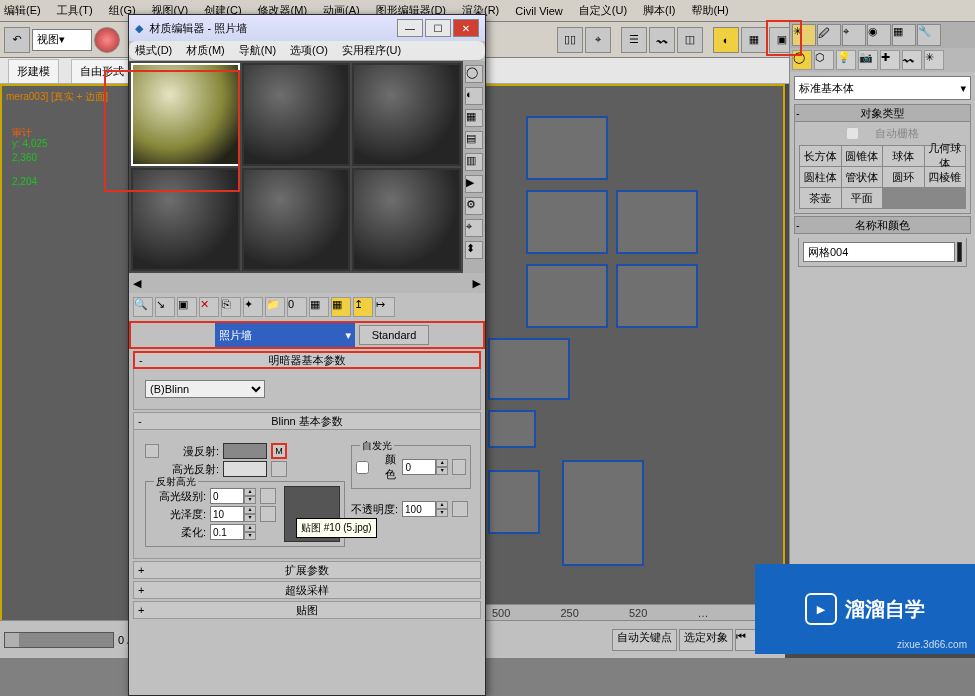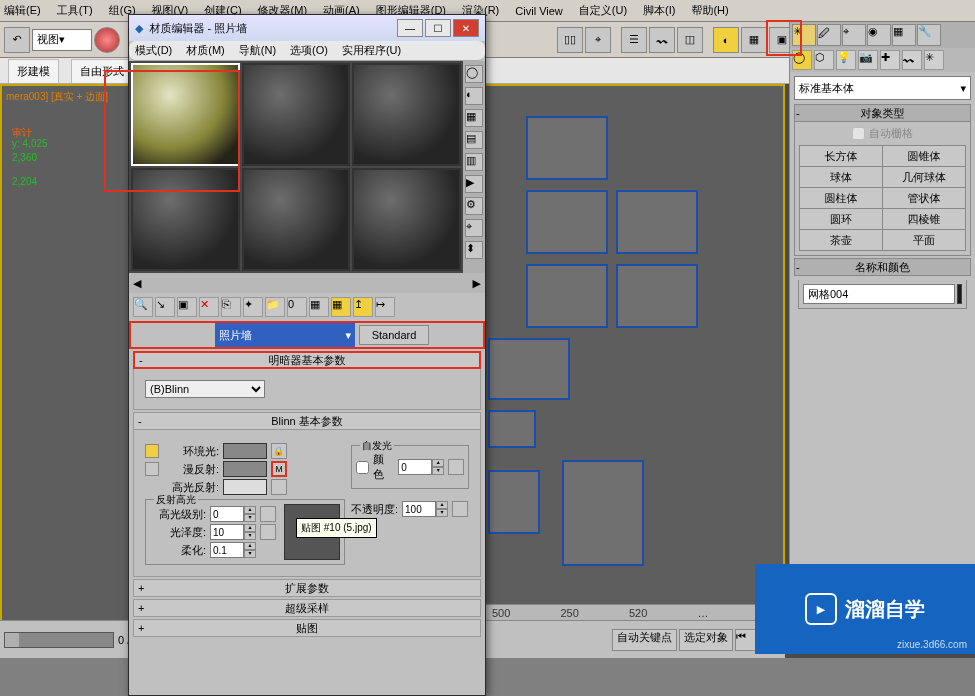--- a/index.html
+++ b/index.html
@@ -21,21 +21,21 @@
 .right-panel { position: absolute; right: 0; top: 22px; width: 186px; height: 590px; background: #c0c0c0; border-left: 1px solid #888; }
 .rp-tabs { height: 26px; background: #b0b0b0; display: flex; gap: 1px; padding: 2px; }
 .rp-tab { width: 24px; height: 22px; background: #c8c8c8; border: 1px solid #888; }
 .rp-tab.active { background: #e8d070; }
 .rp-icons { height: 24px; display: flex; gap: 2px; padding: 2px; background: #b8b8b8; }
 .rp-icon { width: 20px; height: 20px; background: #d0d0d0; border: 1px solid #999; }
 .rp-yellow { background: #f0d040 !important; }
 .rp-dd { margin: 4px; height: 24px; background: #fff; border: 1px solid #7a7a7a; display: flex; align-items: center; padding: 0 4px; }
 .rp-section { margin: 2px 4px; }
 .rp-header { background: #b0b0b0; height: 18px; display: flex; align-items: center; justify-content: center; border: 1px solid #888; font-size: 11px; }
-.rp-grid { display: grid; grid-template-columns: 1fr 1fr; gap: 1px; background: #888; border: 1px solid #888; }
+.rp-grid { display: grid; grid-template-columns: 1fr 1fr 1fr 1fr; gap: 1px; background: #888; border: 1px solid #888; }
 .rp-btn { background: #c8c8c8; height: 20px; display: flex; align-items: center; justify-content: center; cursor: default; }
 .rp-name { display: flex; margin: 4px; gap: 2px; }
 .rp-name input { flex: 1; height: 20px; border: 1px solid #7a7a7a; padding: 0 4px; }
 .rp-swatch { width: 20px; height: 20px; background: #1a1a1a; border: 1px solid #444; }
 
 
 .mat-editor { position: absolute; left: 128px; top: 14px; width: 358px; height: 682px; background: #c0c0c0; border: 1px solid #2a2a2a; box-shadow: 2px 2px 8px rgba(0,0,0,.5); z-index: 100; }
 .mat-title { height: 26px; background: linear-gradient(#e4e4ff,#cfd8f0); display: flex; align-items: center; padding: 0 6px; justify-content: space-between; }
 .mat-title-left { display: flex; align-items: center; gap: 6px; }
 .mat-title-btns { display: flex; gap: 2px; }
@@ -55,21 +55,21 @@
 .mat-name-row { height: 28px; display: flex; align-items: center; gap: 4px; padding: 0 4px; }
 .mat-name-row .nm { flex: 1; max-width: 140px; height: 24px; background: #3060c0; color: #fff; display: flex; align-items: center; padding: 0 4px; margin-left: 80px; }
 .mat-name-row .std { width: 70px; height: 20px; background: #c8c8c8; border: 1px solid #888; display: flex; align-items: center; justify-content: center; }
 .mat-rollout { margin: 2px 4px; }
 .mat-roll-hdr { height: 18px; background: #c8c8c8; border: 1px solid #999; display: flex; align-items: center; justify-content: center; position: relative; font-size: 11px; }
 .mat-roll-hdr .pm { position: absolute; left: 4px; }
 .mat-roll-body { border: 1px solid #999; border-top: none; padding: 11px; background: #c0c0c0; }
 .shader-row { display: flex; align-items: center; gap: 8px; }
 .shader-row select, .shader-row input[type=text] { height: 18px; border: 1px solid #7a7a7a; }
 .chk-grid { display: grid; grid-template-columns: auto auto; gap: 4px 24px; margin-left: 20px; }
-.chk { display: flex; align-items: center; gap: 4px; }
+.chk { display: flex; align-items: center; gap: 16px; }
 .param-row { display: flex; align-items: center; gap: 4px; margin: 2px 0; }
 .param-lbl { width: 56px; text-align: right; }
 .swatch { width: 44px; height: 16px; background: #888; border: 1px solid #333; }
 .small-btn { width: 16px; height: 16px; background: #c8c8c8; border: 1px solid #888; display: flex; align-items: center; justify-content: center; font-size: 9px; }
 .spinner { display: flex; }
 .spinner input { width: 34px; height: 16px; border: 1px solid #7a7a7a; font-size: 10px; padding: 0 2px; }
 .spinner .spn { width: 12px; display: flex; flex-direction: column; }
 .spinner .spn div { height: 8px; background: #c8c8c8; border: 1px solid #888; font-size: 6px; line-height: 5px; text-align: center; }
 .group-box { border: 1px solid #888; padding: 4px; margin-top: 4px; position: relative; }
 .group-box .gb-title { position: absolute; top: -7px; left: 8px; background: #c0c0c0; padding: 0 2px; font-size: 10px; }
@@ -318,26 +318,20 @@
     </div>
   </div>
 
   <div class="mat-rollout">
     <div class="mat-roll-hdr">
         <span class="pm">-</span>
         <span>Blinn 基本参数</span>
       </div>
     <div class="mat-roll-body" style="display:flex;gap:6px">
       <div style="flex:1">
-        <div class="param-row">
-          <div style="width:14px;height:14px;background:#f0d040;border:1px solid #888"></div>
-          <span class="param-lbl">环境光:</span>
-          <div class="swatch"></div>
-          <div class="small-btn">🔒</div>
-        </div>
         <div class="param-row">
           <div style="width:14px;height:14px;background:#c8c8c8;border:1px solid #888"></div>
           <span class="param-lbl">漫反射:</span>
           <div class="swatch"></div>
           <div class="small-btn redbox">M</div>
         </div>
         <div class="param-row">
           <span class="param-lbl" style="margin-left:18px">高光反射:</span>
           <div class="swatch" style="background:#ddd"></div>
           <div class="small-btn"></div>

